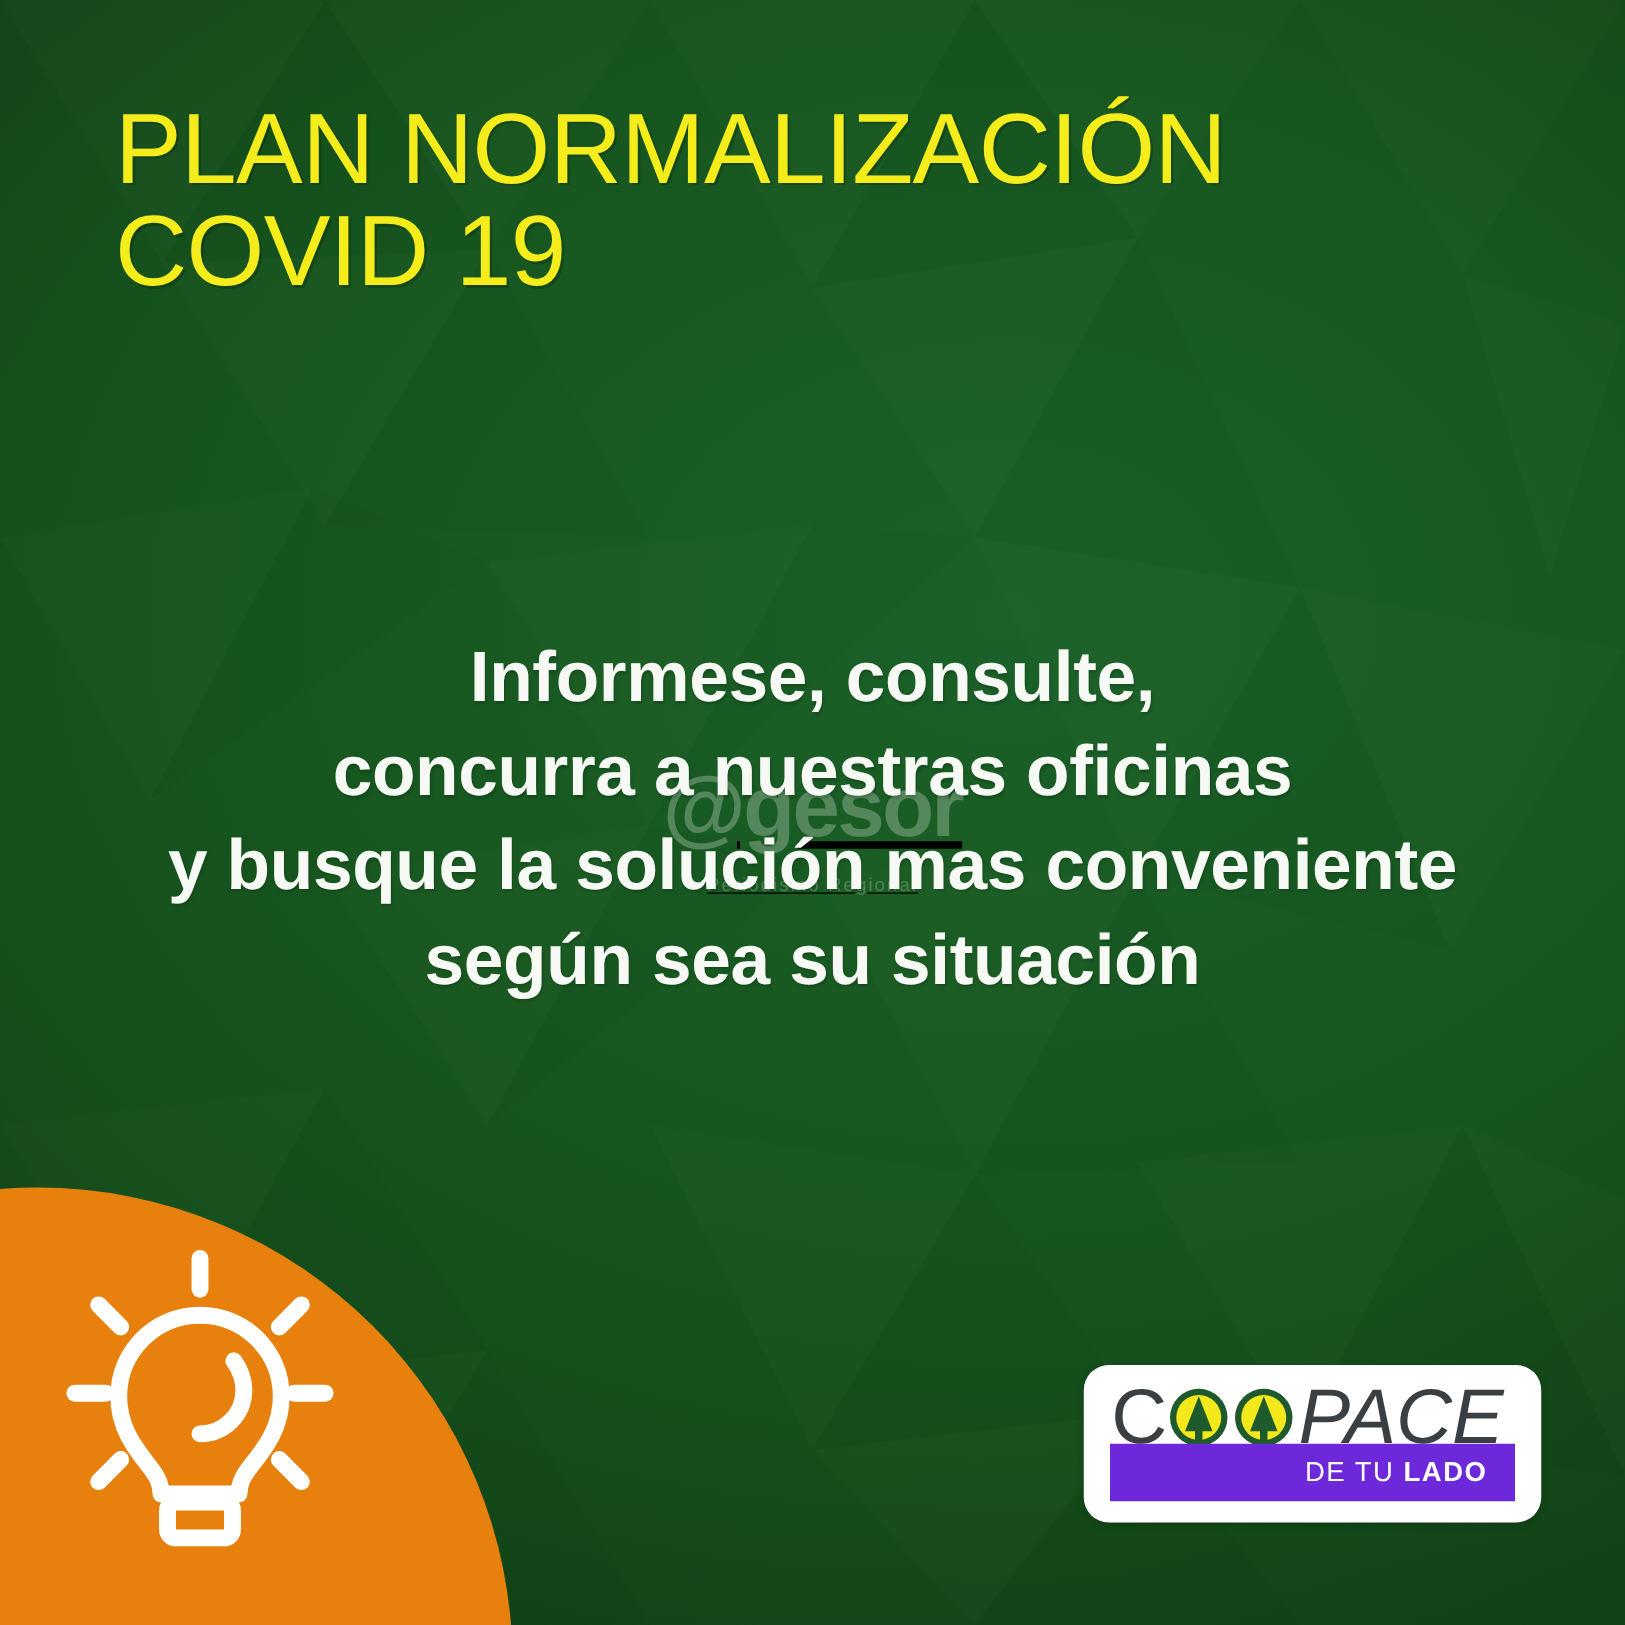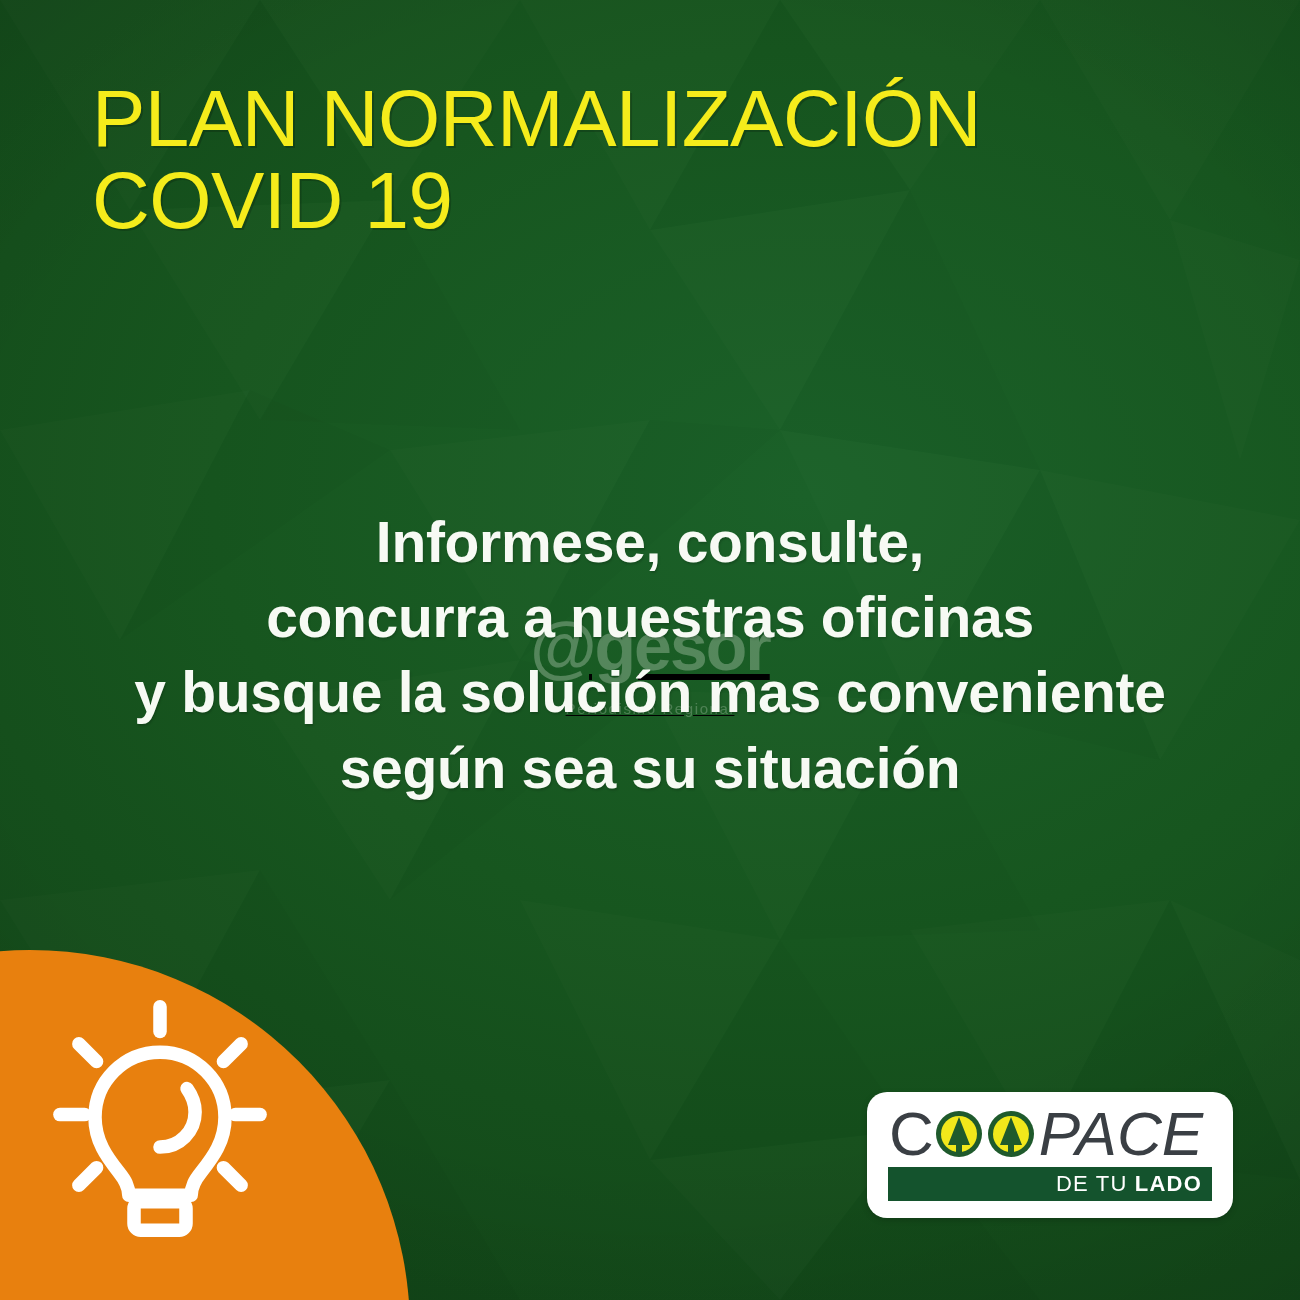--- a/index.html
+++ b/index.html
@@ -127,26 +127,26 @@
     font-weight:normal;
     color:#3a3f44;
     line-height:1;
     letter-spacing:0px;
     margin-left:2px;
     font-style:italic;
   }
   .logo-bar {
     position:absolute;
     left:21px; bottom:17px;
-    width:324px; height:34px;
-    background:#14532d;
+    width:324px; height:46px;
+    background:#6d28d9;
     display:flex;
     align-items:center;
     justify-content:flex-end;
-    padding-right:10px;
+    padding-right:22px;
   }
   .logo-tag {
     color:#ffffff;
     font-size:22px;
     letter-spacing:1.2px;
     line-height:1;
   }
   .logo-tag .bold { font-weight:bold; }
 </style>
 </head>

